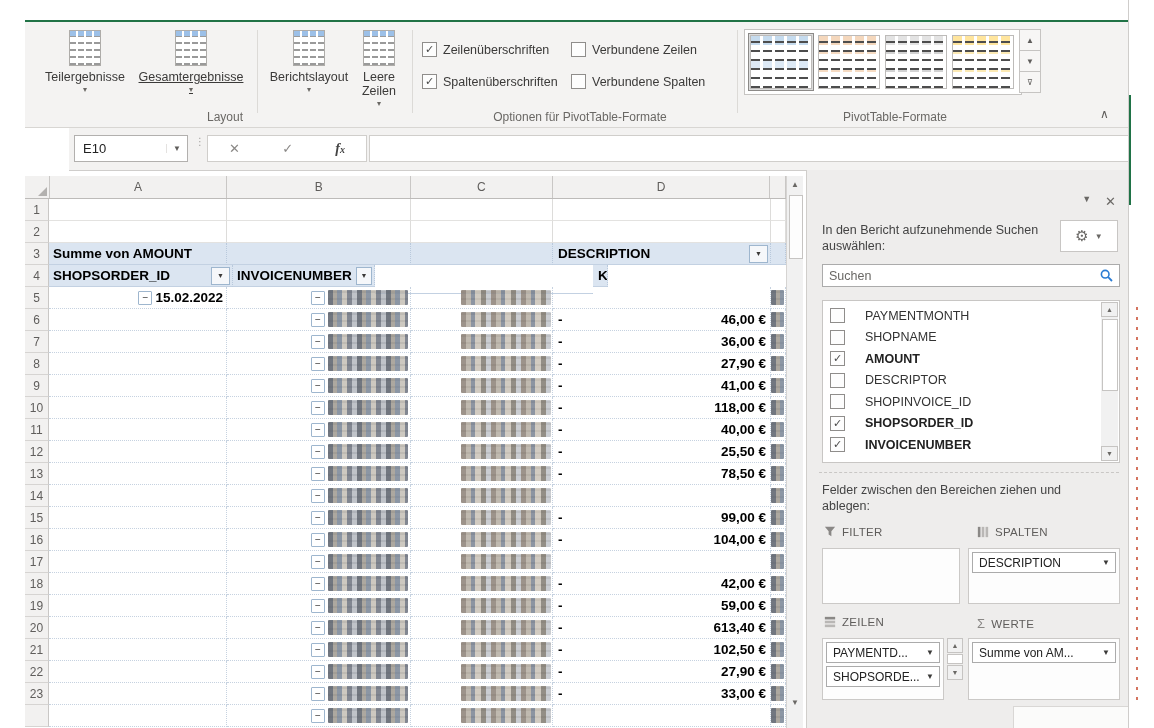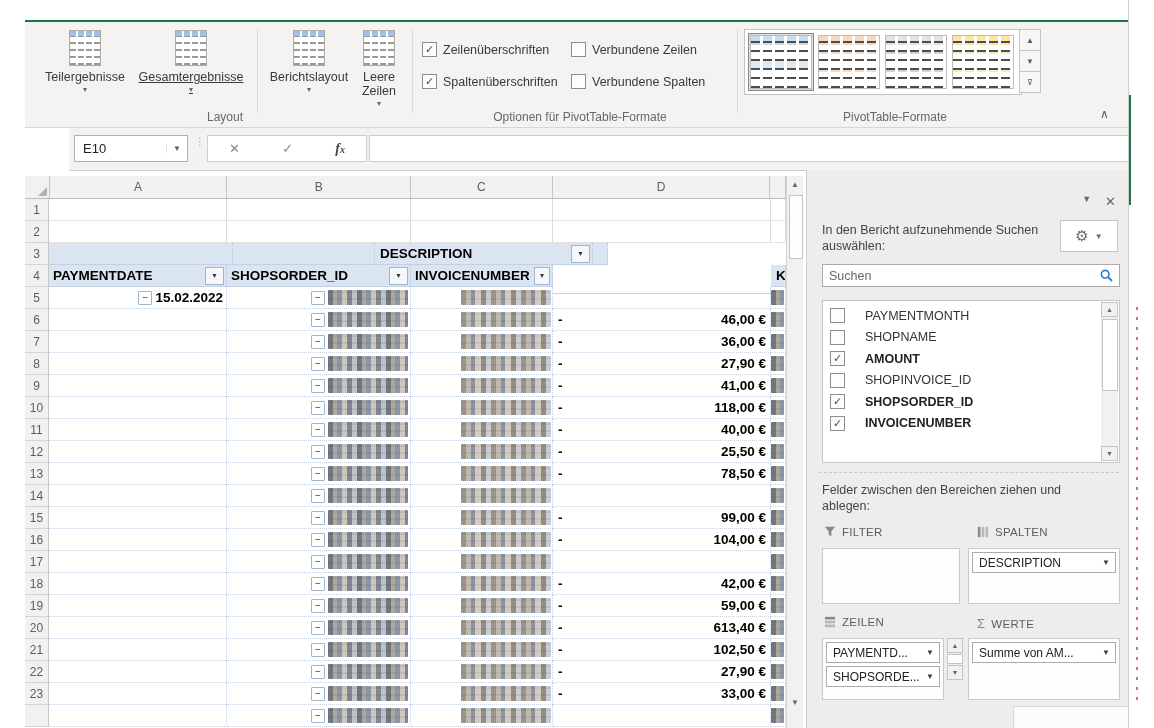--- a/index.html
+++ b/index.html
@@ -245,34 +245,31 @@
         <div class="grow row-plain">
           <div class="rn">2</div>
           <div class="cell" style="width: 178px;"></div>
           <div class="cell" style="width: 184px;"></div>
           <div class="cell" style="width: 142px;"></div>
           <div class="cell" style="width: 218px;"></div>
           <div class="cell" style="width: 15px;"></div>
         </div>
         <div class="grow row-ph">
           <div class="rn">3</div>
+          <div class="cell bold" style="width: 178px; padding-left: 4px;">Summe von AMOUNT</div>
           <div class="cell" style="width: 184px;"></div>
           <div class="cell" style="width: 142px;"></div>
           <div class="cell bold" style="width: 218px; padding-left: 5px; justify-content: space-between; padding-right: 2px;">
             <span>DESCRIPTION</span>
             <span class="filter-btn">▼</span>
           </div>
           <div class="cell" style="width: 15px;"></div>
         </div>
         <div class="grow row-ph">
           <div class="rn">4</div>
-          <div class="cell bold" style="width: 178px; padding-left: 4px; justify-content: space-between; padding-right: 2px;">
-            <span>PAYMENTDATE</span>
-            <span class="filter-btn">▼</span>
-          </div>
           <div class="cell bold" style="width: 184px; padding-left: 4px; justify-content: space-between; padding-right: 2px;">
             <span>SHOPSORDER_ID</span>
             <span class="filter-btn">▼</span>
           </div>
           <div class="cell bold" style="width: 142px; padding-left: 4px; justify-content: space-between; padding-right: 2px;">
             <span>INVOICENUMBER</span>
             <span class="filter-btn">▼</span>
           </div>
           <div class="cell bold" style="width: 218px; padding-left: 5px; margin-top: 28px;">Factoring-Kaufpreis FmV</div>
           <div class="cell bold" style="width: 15px; padding-left: 5px;">K</div>
@@ -666,20 +663,24 @@
           <div class="fitem">
             <span class="chkbox"></span>
             <span>SHOPNAME</span>
           </div>
           <div class="fitem on">
             <span class="chkbox">✓</span>
             <span>AMOUNT</span>
           </div>
           <div class="fitem">
             <span class="chkbox"></span>
+            <span>DESCRIPTOR</span>
+          </div>
+          <div class="fitem">
+            <span class="chkbox"></span>
             <span>SHOPINVOICE_ID</span>
           </div>
           <div class="fitem on">
             <span class="chkbox">✓</span>
             <span>SHOPSORDER_ID</span>
           </div>
           <div class="fitem on">
             <span class="chkbox">✓</span>
             <span>INVOICENUMBER</span>
           </div>

